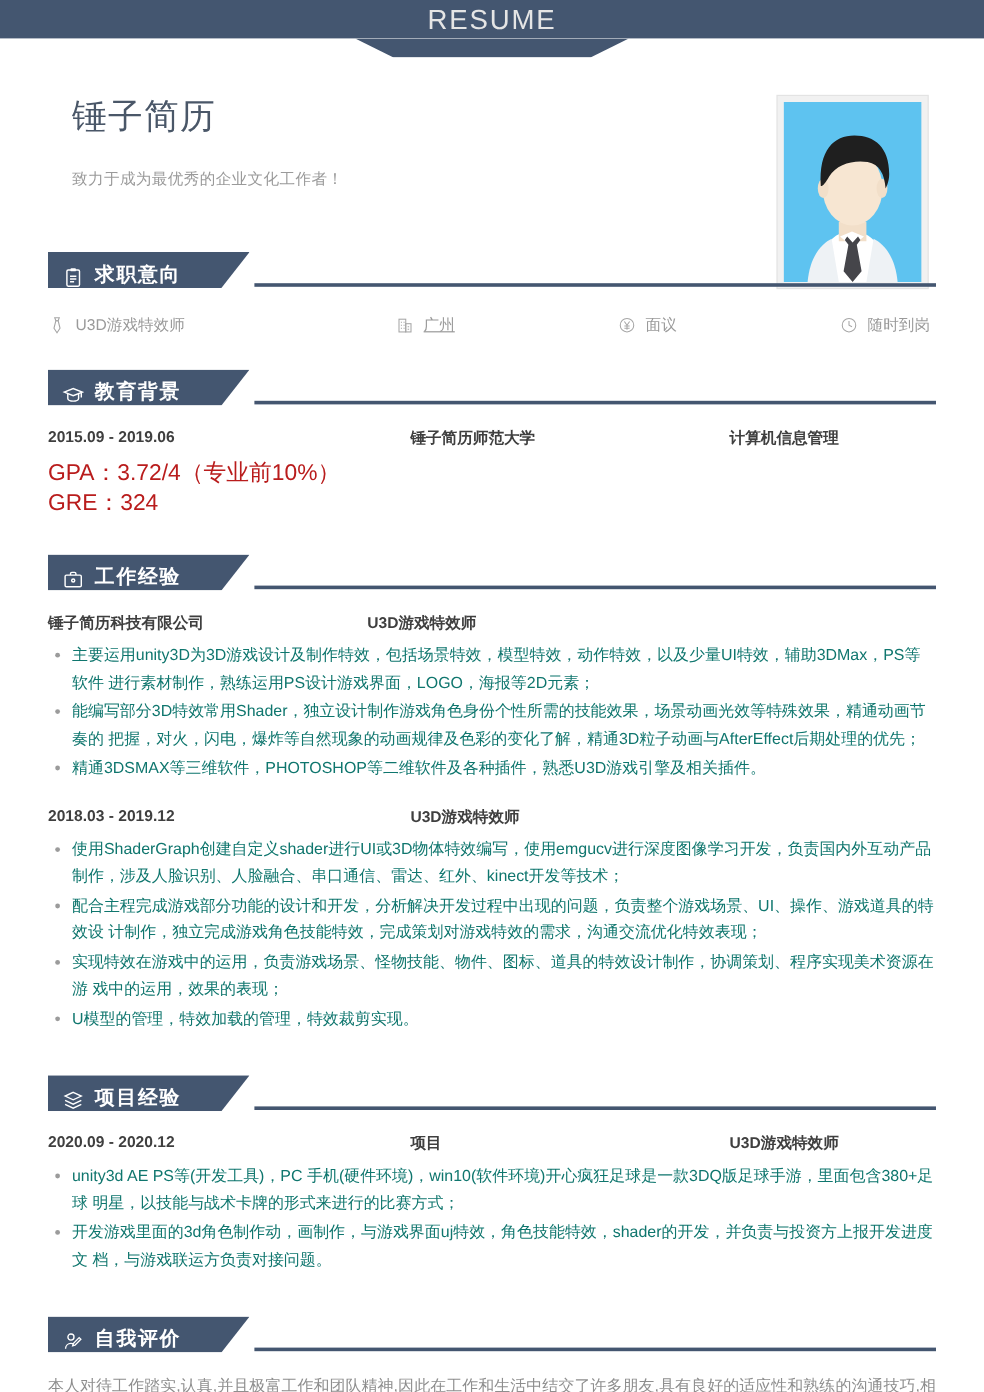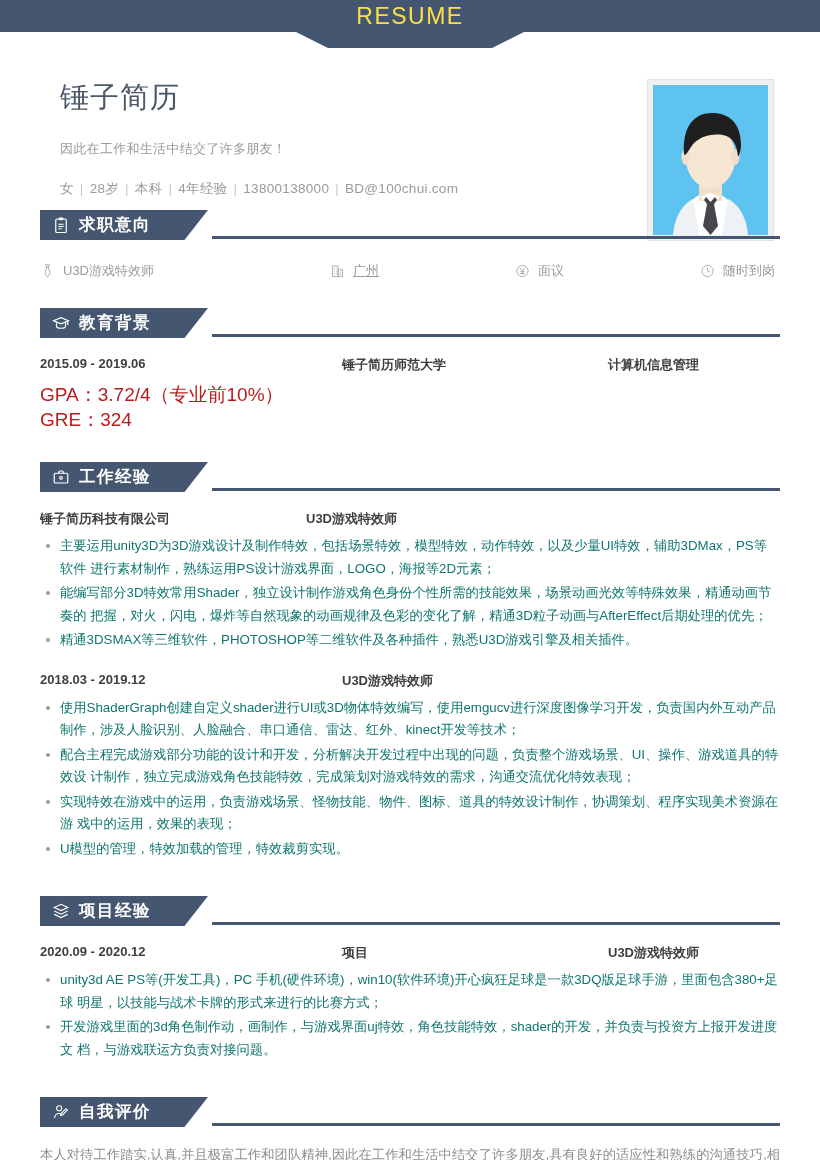--- a/index.html
+++ b/index.html
@@ -26,21 +26,21 @@
     height: 16px;
     background: #445670;
     clip-path: polygon(0 0, 100% 0, 86% 100%, 14% 100%);
   }
   .banner-title {
     position: absolute;
     left: 0; right: 0; top: 0;
     height: 32px;
     line-height: 32px;
     text-align: center;
-    color: #fde047;
+    color: #e5e5e5;
     font-size: 23px;
     letter-spacing: 1.5px;
     font-weight: 400;
   }
 
   
   .identity {
     position: relative;
     padding: 46px 40px 0 60px;
     height: 178px;
@@ -85,21 +85,21 @@
     height: 30px;
     margin-bottom: 0;
   }
   .sec-head .plate {
     position: absolute;
     left: 0; top: 0;
     height: 30px;
     background: #445670;
     padding: 0 34px 0 12px;
     display: flex;
-    align-items: center;
+    align-items: flex-end;
     gap: 9px;
     clip-path: polygon(0 0, 100% 0, 86% 100%, 0 100%);
     min-width: 168px;
   }
   .sec-head .plate .label {
     color: #ffffff;
     font-size: 16.5px;
     font-weight: bold;
     letter-spacing: 1.5px;
     white-space: nowrap;
@@ -184,24 +184,21 @@
 
 <div class="page">
 
   <div class="banner">
     <div class="banner-title">RESUME</div>
   </div>
   <div class="banner-tab"></div>
 
   <div class="identity">
     <div class="name">锤子简历</div>
-    <div class="tagline">因此在工作和生活中结交了许多朋友！</div>
-    <div class="meta">
-      <span>女</span><span class="sep">|</span><span>28岁</span><span class="sep">|</span><span>本科</span><span class="sep">|</span><span>4年经验</span><span class="sep">|</span><span>13800138000</span><span class="sep">|</span><span>BD@100chui.com</span>
-    </div>
+    <div class="tagline">致力于成为最优秀的企业文化工作者！</div>
 
     <div class="photo-frame">
       <svg class="photo" viewBox="0 0 115 150">
         <rect x="0" y="0" width="115" height="150" fill="#5ec3f0"></rect>
         <path d="M30 150 C30 118 42 108 57 108 C72 108 85 118 85 150 Z" fill="#ffffff"></path>
         <path d="M20 150 C22 128 32 118 40 114 L46 150 Z" fill="#eef2f5"></path>
         <path d="M95 150 C93 128 83 118 75 114 L69 150 Z" fill="#eef2f5"></path>
         <path d="M46 100 h23 v16 h-23 z" fill="#f2dfc9"></path>
         <ellipse cx="57.5" cy="72" rx="25" ry="31" fill="#f7e6d2"></ellipse>
         <ellipse cx="33" cy="72" rx="4.5" ry="8" fill="#f2dfc9"></ellipse>

